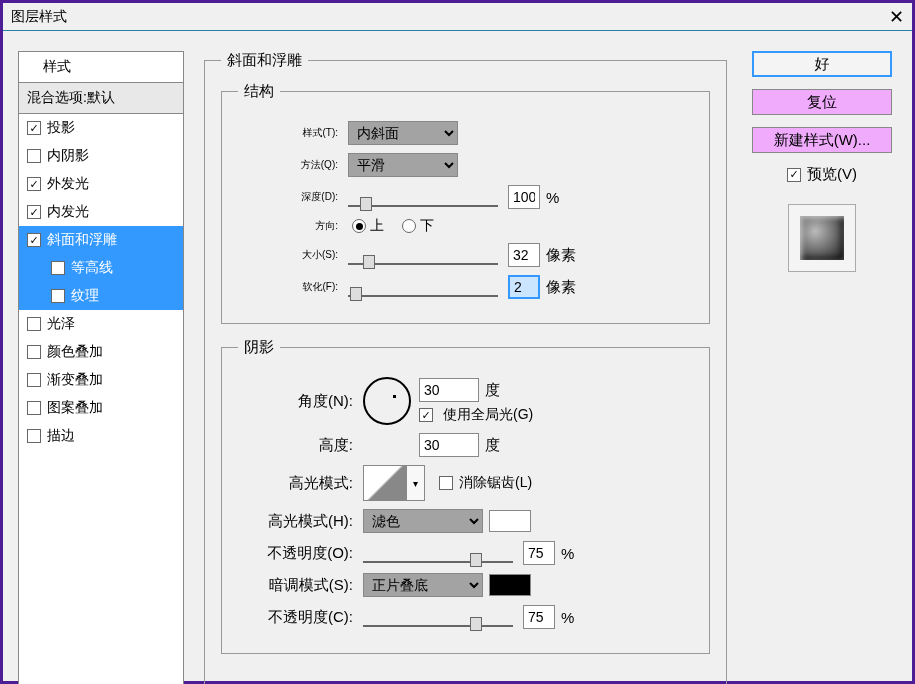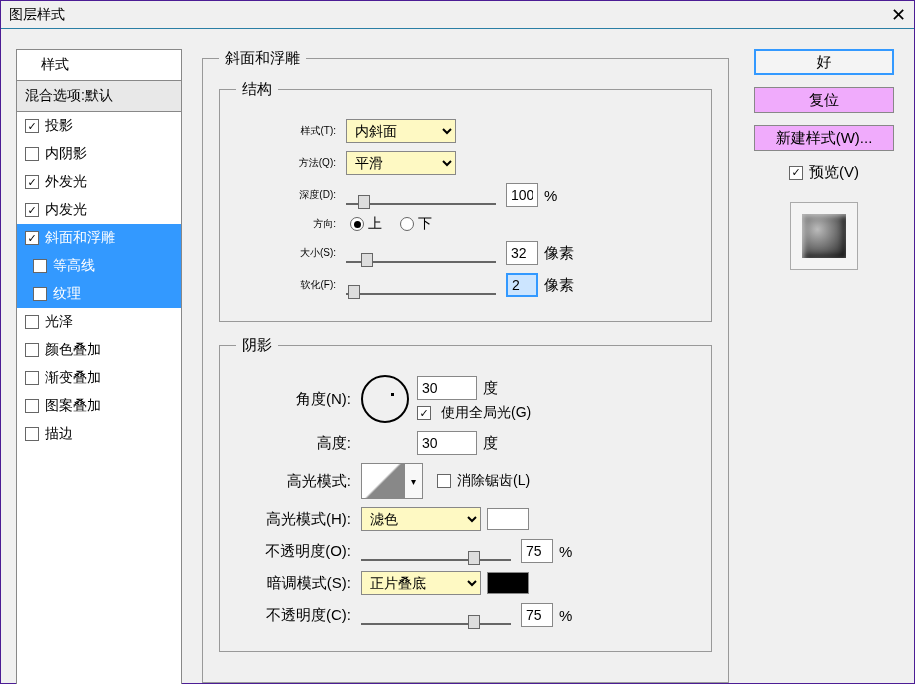--- a/index.html
+++ b/index.html
@@ -1,37 +1,37 @@
 <!DOCTYPE html>
 <html><head>
 <meta charset="utf-8">
 <style>
 * { box-sizing: border-box; margin: 0; padding: 0; }
 body { font-family: "Microsoft YaHei", SimSun, sans-serif; font-size: 14px; background: #f0f0f0; }
-.dialog { width: 915px; height: 684px; background: #f0f0f0; border: 1px solid #4c1d95; position: relative; }
+.dialog { width: 915px; height: 684px; background: #f0f0f0; border: 3px solid #4c1d95; position: relative; }
 .titlebar { height: 28px; border-bottom: 1px solid #2a7fa5; display: flex; align-items: center; padding: 0 8px; justify-content: space-between; }
 .titlebar-text { font-size: 14px; }
 .close-x { font-size: 18px; cursor: pointer; }
 .body { display: flex; padding: 20px 15px 15px 15px; gap: 20px; }
 .left-panel { width: 166px; border: 1px solid #888; background: #fff; }
 .left-header { padding: 6px 24px; border-bottom: 1px solid #888; }
 .left-sub { padding: 6px 8px; border-bottom: 1px solid #888; background: #e8e8e8; }
 .style-item { padding: 5px 8px; display: flex; align-items: center; gap: 6px; cursor: pointer; }
 .style-item.selected { background: #3399ff; color: #fff; }
-.style-item.sub { padding-left: 16px; }
+.style-item.sub { padding-left: 32px; }
 .chk { width: 14px; height: 14px; border: 1px solid #666; background: #fff; display: inline-flex; align-items: center; justify-content: center; font-size: 11px; color: #000; }
 .chk.checked::after { content: "✓"; }
 .center { flex: 1; }
 fieldset { border: 1px solid #999; padding: 12px 16px 16px 16px; margin-bottom: 14px; }
 legend { padding: 0 6px; font-size: 15px; }
 .nested-fs { margin-left: 0; }
 .row { display: flex; align-items: center; margin: 8px 0; }
 .lbl { width: 100px; text-align: right; margin-right: 10px; font-size: 10px; }
 .lbl-sm { width: 115px; text-align: right; margin-right: 10px; font-size: 15px; }
-select { width: 110px; height: 24px; border: 1px solid #888; background: #fef9c3; padding: 0 4px; font-size: 14px; }
+select { width: 110px; height: 24px; border: 1px solid #888; background: #a3a3a3; padding: 0 4px; font-size: 14px; }
 .slider { width: 150px; height: 20px; position: relative; border-bottom: 2px solid #666; margin-right: 10px; display: inline-block; }
 .slider-thumb { position: absolute; width: 12px; height: 14px; background: #ddd; border: 1px solid #666; top: 10px; transform: translateX(-50%); }
 .num-input { width: 32px; height: 24px; border: 1px solid #888; padding: 0 4px; font-size: 14px; text-align: left; }
 .num-input.focused { border: 2px solid #3399ff; background: #cce5ff; }
 .unit { margin-left: 6px; font-size: 15px; }
 .radio { width: 14px; height: 14px; border: 1px solid #666; border-radius: 50%; background: #fff; display: inline-flex; align-items: center; justify-content: center; margin: 0 4px; }
 .radio.checked::after { content: ""; width: 7px; height: 7px; background: #000; border-radius: 50%; display: block; }
 .angle-circle { width: 48px; height: 48px; border: 2px solid #000; border-radius: 50%; position: relative; margin-right: 8px; }
 .angle-circle::after { content: ""; position: absolute; width: 3px; height: 3px; background: #000; top: 16px; left: 28px; }
 .contour-btn { width: 44px; height: 36px; border: 1px solid #888; background: linear-gradient(135deg, #fff 0%, #fff 48%, #888 52%, #888 100%); display: inline-block; position: relative; }

